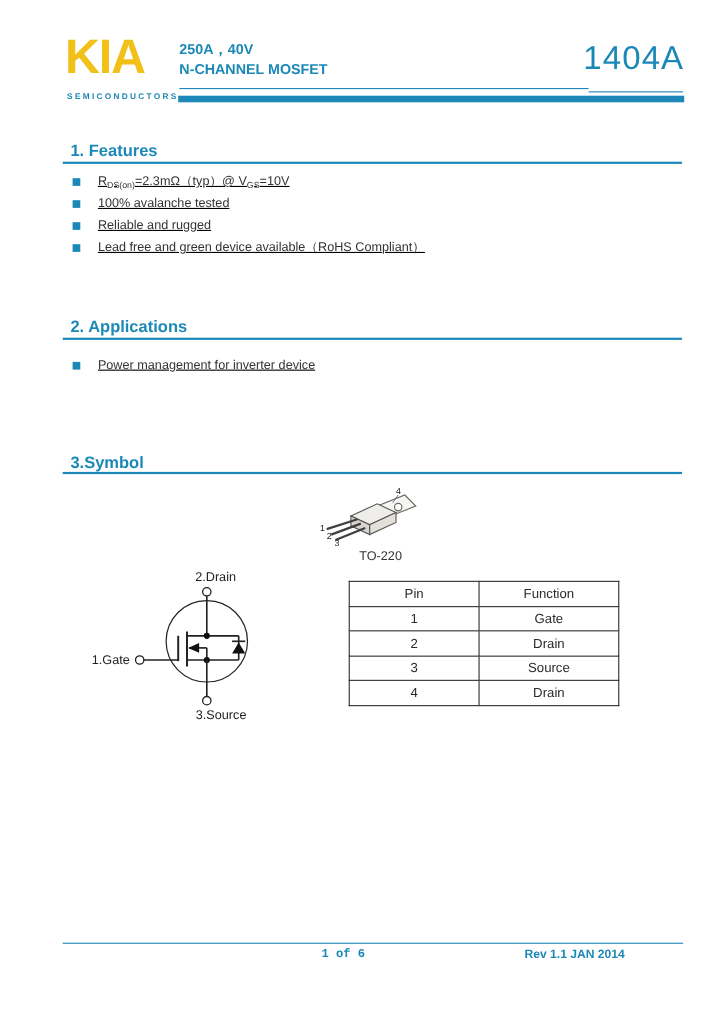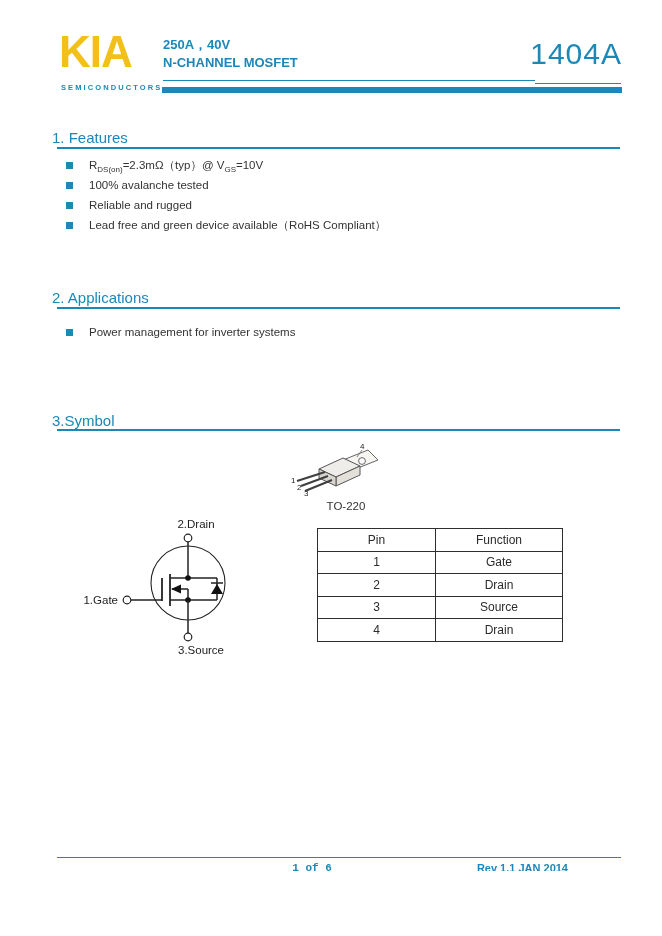--- a/index.html
+++ b/index.html
@@ -19,24 +19,24 @@
   
   .logo{left:59px;top:30px;font-size:44px;font-weight:700;color:var(--logo-yellow);letter-spacing:-1px;line-height:44px;}
   .logo-sub{left:61px;top:83px;font-size:7.5px;font-weight:700;color:var(--accent);letter-spacing:2.1px;}
   .hdr-sub{left:163px;top:36px;font-size:13px;font-weight:700;color:var(--accent);line-height:18px;}
   .part-number{left:480px;top:38px;width:142px;text-align:right;font-size:30px;color:var(--accent);letter-spacing:1px;line-height:32px;}
   .thin-a{left:163px;top:80px;width:372px;height:1.4px;background:var(--accent);}
   .thin-b{left:535px;top:83px;width:86px;height:1.4px;background:var(--accent);}
   .thick-bar{left:162px;top:87px;width:460px;height:6px;background:var(--accent);}
 
   
-  .sec-title{left:52px;font-size:15px;font-weight:400;color:var(--accent);}
+  .sec-title{left:64px;font-size:15px;font-weight:700;color:var(--accent);}
   .sec-rule{left:57px;width:563px;height:1.5px;background:var(--accent);}
 
-  ul.blist{position:absolute;left:60px;margin:0;padding:0;list-style:none;}
+  ul.blist{position:absolute;left:60px;margin:0;padding:0;list-style:none;text-decoration:underline;}
   ul.blist li{display:flex;align-items:flex-start;height:20px;}
   .bullet{width:7px;height:7px;background:var(--accent);margin:4px 16px 0 6px;flex:none;}
   .btext{font-size:11.5px;color:var(--ink);line-height:15px;white-space:nowrap;}
   .btext sub{font-size:8px;line-height:0;}
 
   
   .fig{overflow:visible;}
   svg text{font-family:"Liberation Sans",sans-serif;fill:#222222;}
   .pkg-label{left:316px;top:500px;width:60px;text-align:center;font-size:11.5px;color:var(--ink);}
 
@@ -92,21 +92,21 @@
       <span class="bullet"></span>
       <span class="btext">Lead free and green device available（RoHS Compliant）</span>
     </li>
   </ul>
 
   <div class="abs sec-title" style="top:289px;">2. Applications</div>
   <div class="abs sec-rule" style="top:307px;"></div>
   <ul class="blist" style="top:325px;">
     <li>
       <span class="bullet"></span>
-      <span class="btext">Power management for inverter systems</span>
+      <span class="btext">Power management for inverter device</span>
     </li>
   </ul>
 
   <div class="abs sec-title" style="top:412px;">3.Symbol</div>
   <div class="abs sec-rule" style="top:429px;"></div>
 
   <svg class="abs fig" style="left:283px;top:441px;" width="115" height="60" viewBox="0 0 115 60">
 
     <polygon points="55,21 85,9 95,19 65,31" fill="#f6f5f2" stroke="#666" stroke-width="1"></polygon>
     <circle cx="79" cy="20" r="3.4" fill="#ffffff" stroke="#666" stroke-width="1"></circle>

